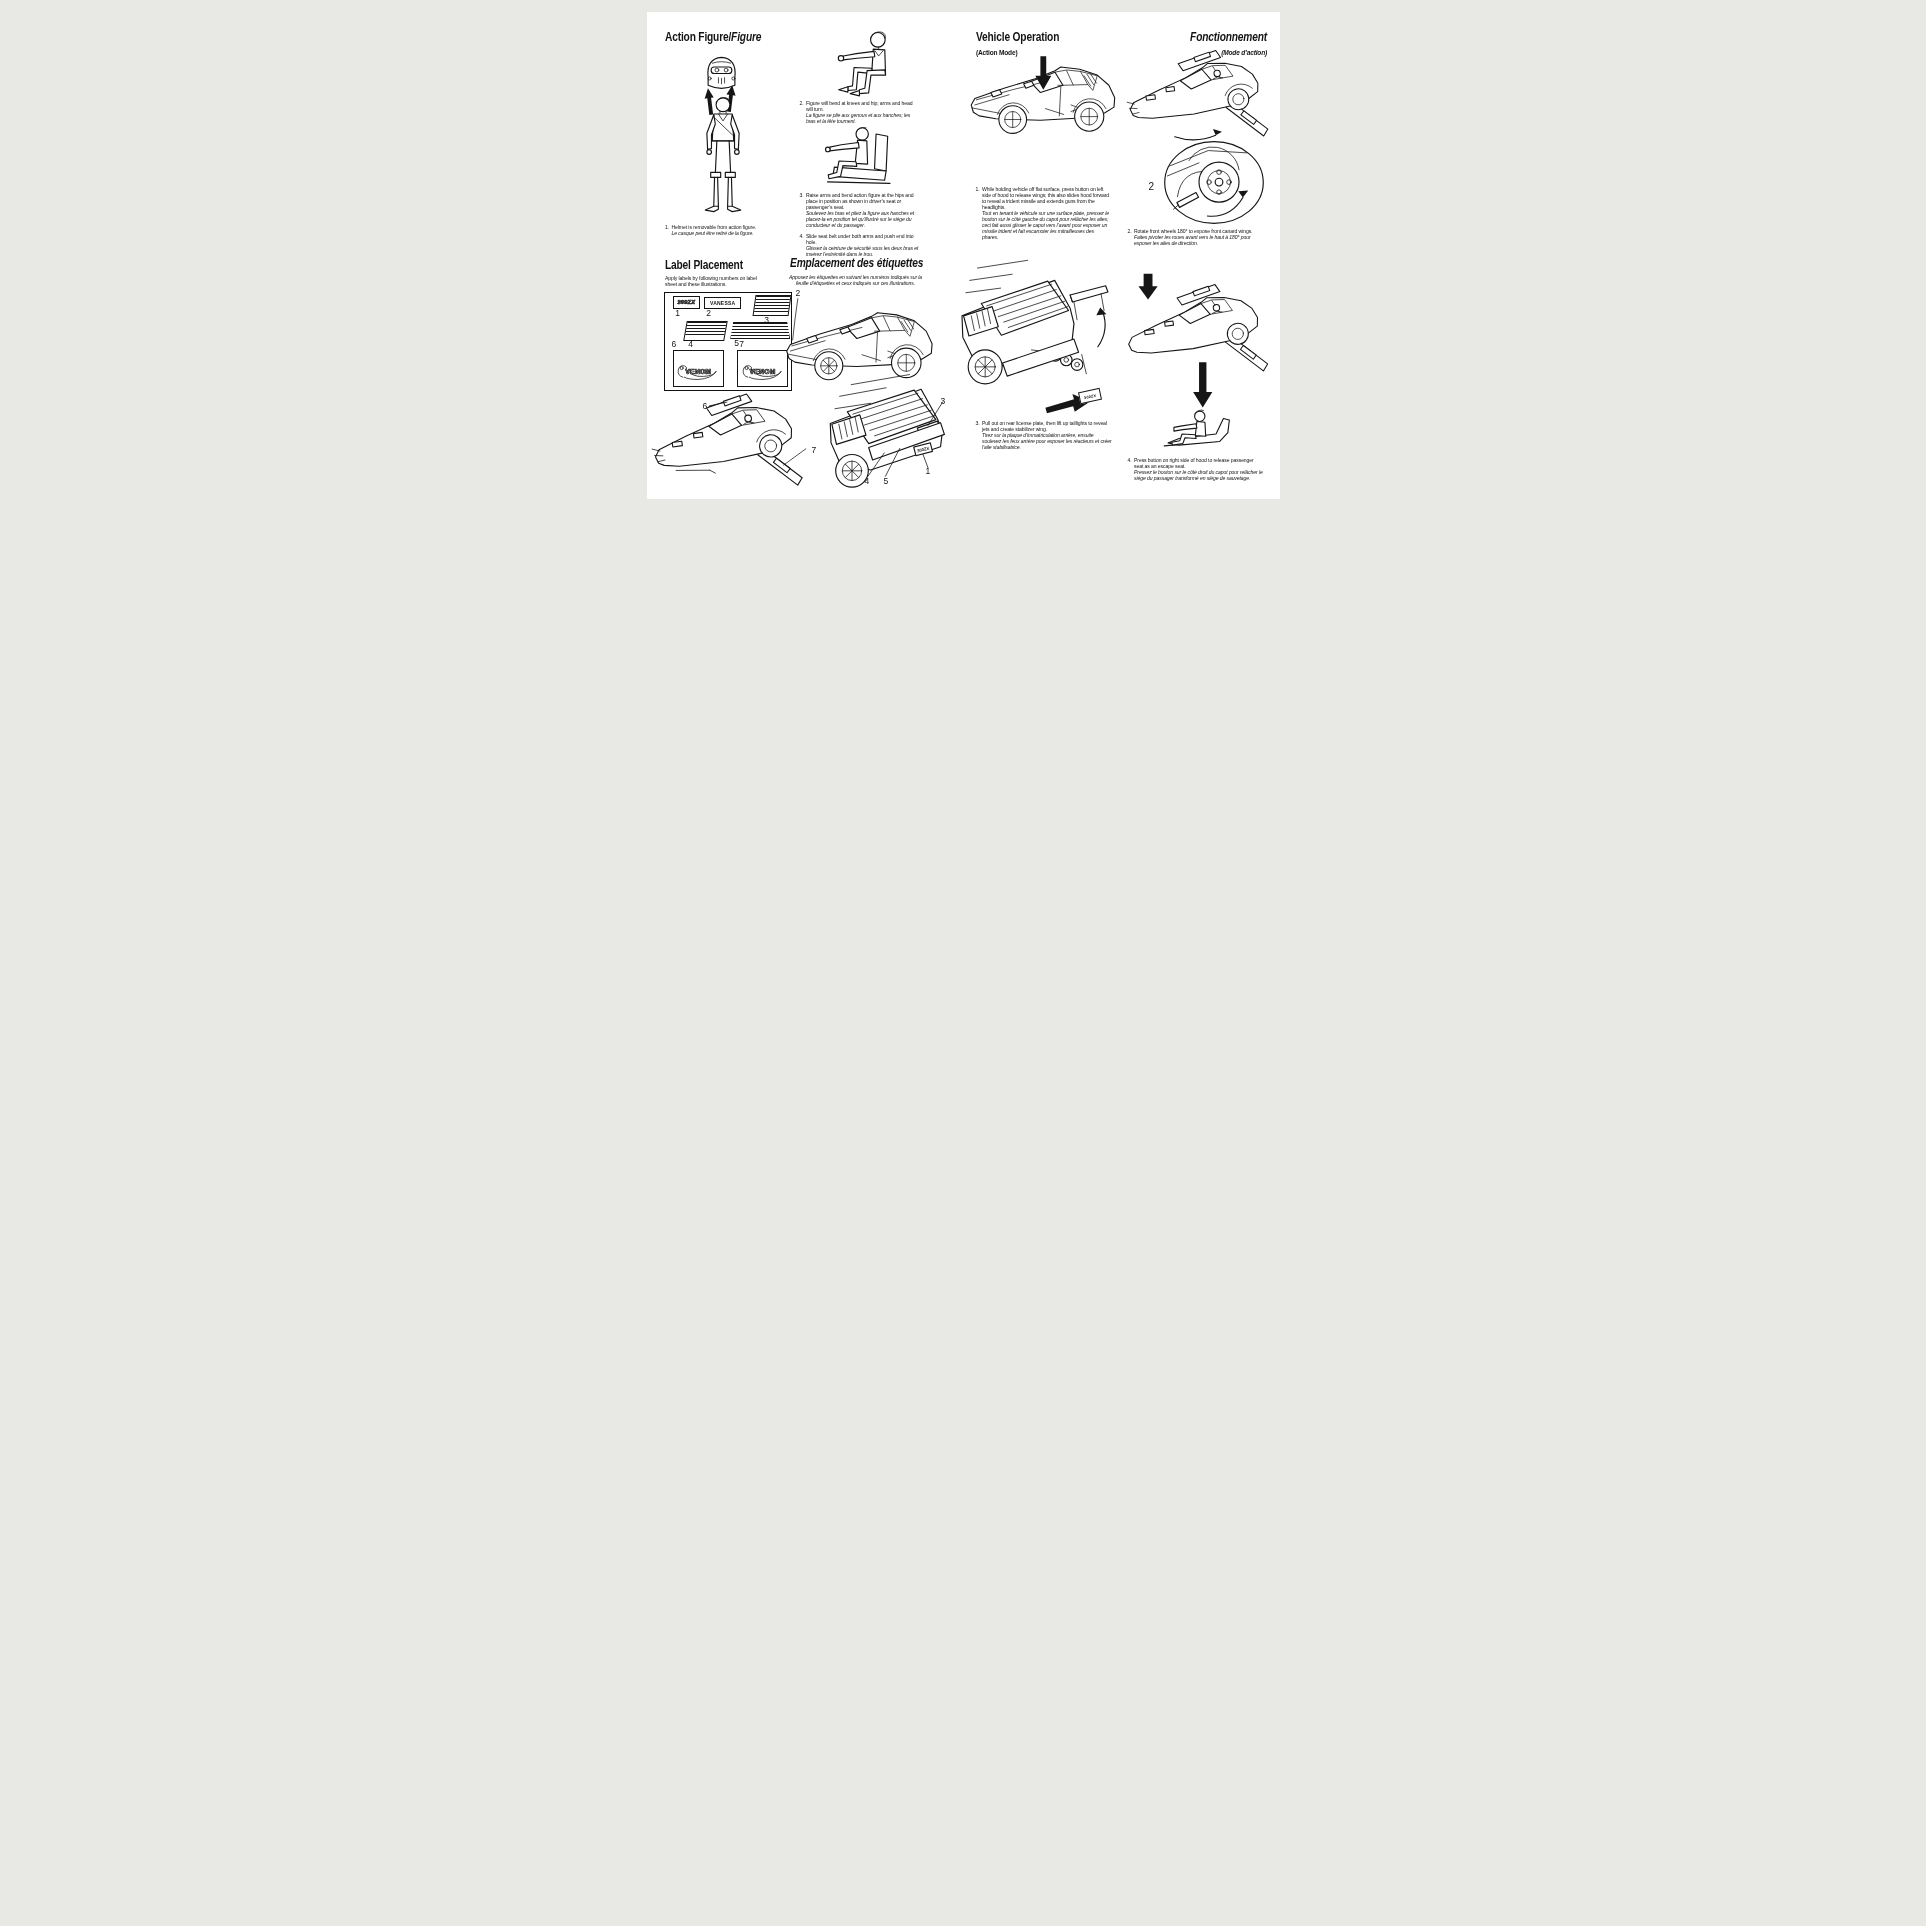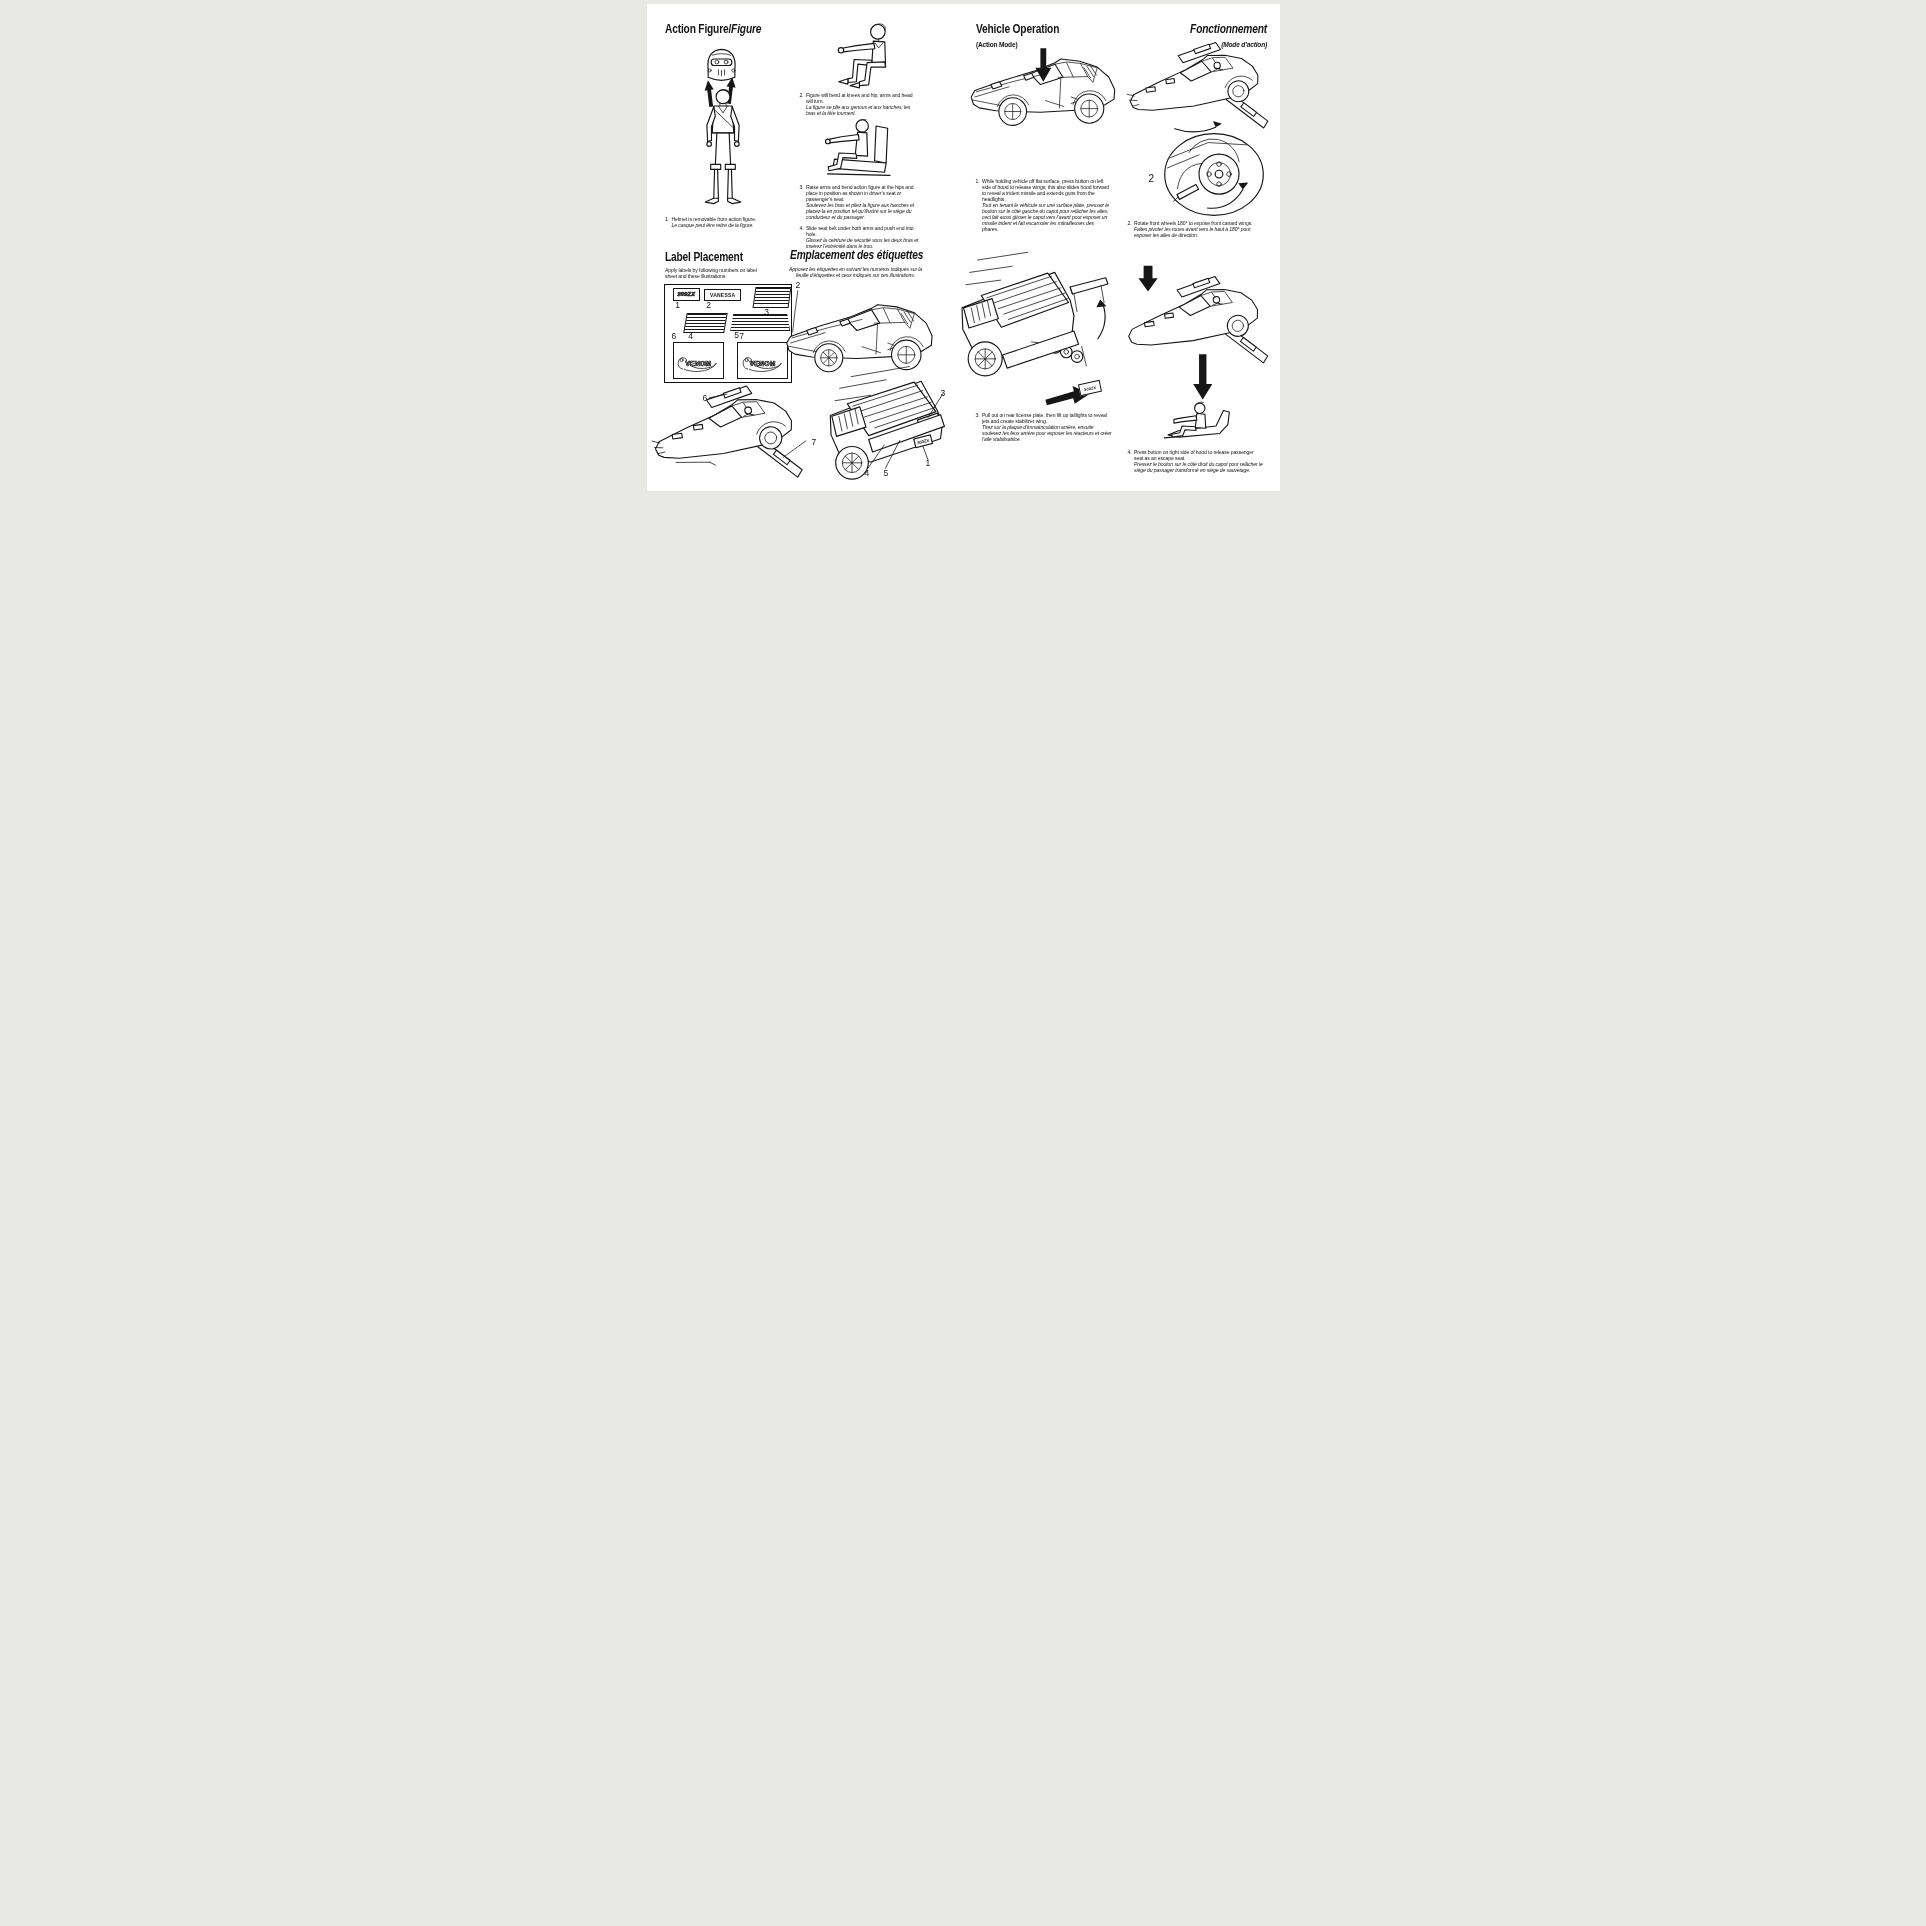--- a/index.html
+++ b/index.html
@@ -1,16 +1,16 @@
 <!DOCTYPE html>
 <html style="font-size:6.2px"><head>
 <meta charset="utf-8">
 <style>
   html,body{margin:0;padding:0;background:#e8e8e4;}
-  .page{position:relative;width:633px;height:487px;margin:4px auto;background:#ffffff;
+  .page{position:relative;width:633px;height:487px;margin:12px auto;background:#ffffff;
         font-family:"Liberation Sans",sans-serif;color:#141414;overflow:hidden;}
   .h1{position:absolute;font-weight:700;font-size:11.6px;line-height:1;letter-spacing:-0.2px;
       transform:scale(.88,1.1);transform-origin:0 0;white-space:nowrap;}
   .h1 .it{font-style:italic;}
   .hsub{position:absolute;font-weight:700;font-size:7.3px;letter-spacing:-0.2px;transform:scale(.9,1.05);transform-origin:0 0;white-space:nowrap;}
   .right-align{text-align:right;transform-origin:100% 0;}
   .step{position:absolute;font-size:5.1px;line-height:1.18;letter-spacing:-0.1px;}
   .step .num{position:absolute;left:0;top:0;}
   .step p{margin:0 0 0 6.5px;}
   .fr{font-style:italic;}

